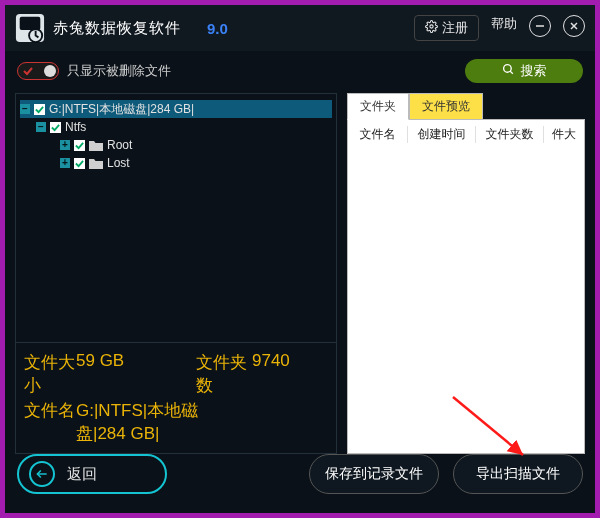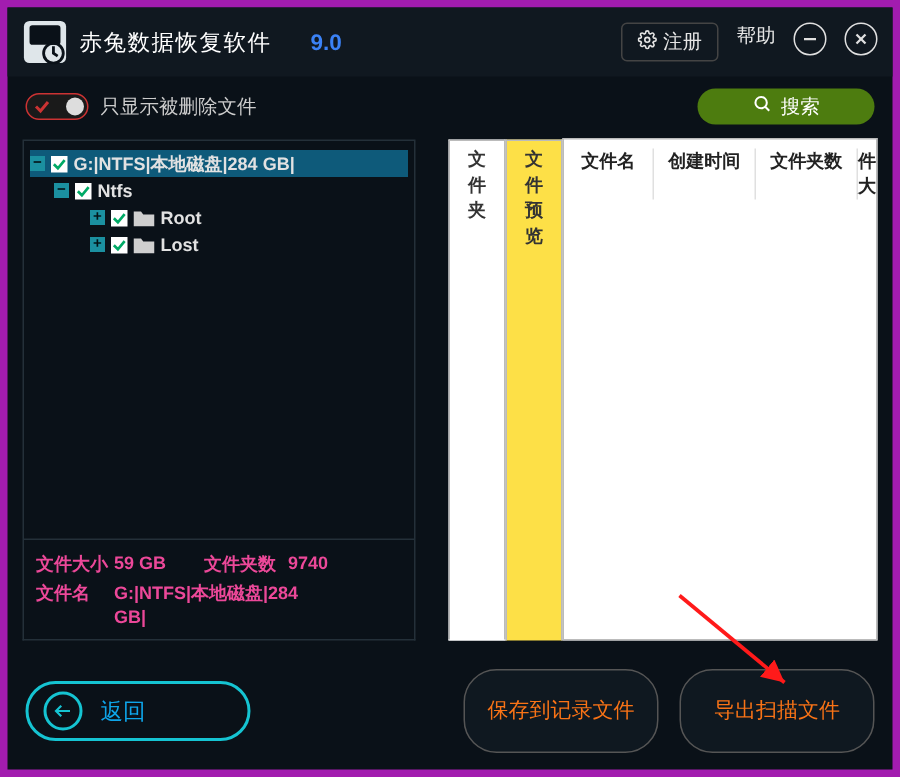--- a/index.html
+++ b/index.html
@@ -17,52 +17,52 @@
 
   
   .filter-row { display: flex; align-items: center; padding: 8px 12px 10px 12px; }
   .toggle { width: 42px; height: 18px; border: 1px solid #c33; border-radius: 10px; background: #1a1a1a; position: relative; margin-right: 8px; }
   .toggle svg { position:absolute; left:4px; top:2px; }
   .toggle-knob { position:absolute; right:2px; top:2px; width:12px; height:12px; border-radius:50%; background:#ddd; }
   .filter-label { color: #ccc; font-size: 13px; }
   .search-btn { margin-left: auto; width: 118px; height: 24px; background: #4d7c0f; border-radius: 12px; color: #fff; font-size: 13px; display:flex; align-items:center; justify-content:center; gap:6px; cursor:pointer; }
 
   
-  .main { display:flex; padding: 0 10px; gap: 22px; font-weight: bold; }
+  .main { display:flex; padding: 0 10px; gap: 10px; }
   .left-col { width: 322px; display:flex; flex-direction:column; }
   .tree-panel { flex:1; border:1px solid #243039; background:#0a1118; height:292px; padding:6px 4px; overflow:hidden; }
   .tree-item { display:flex; align-items:center; color:#e2e2e2; font-size:12px; height:18px; padding:2px 0; white-space:nowrap; }
   .tree-item.sel { background:#0e5a7a; }
   .expander { width:10px; height:10px; background:#1b90a0; color:#031316; font-size:10px; line-height:10px; text-align:center; margin-right:4px; font-weight:bold; cursor:pointer; }
   .expander.plus::before{ content:"+";} .expander.minus::before{content:"−";}
   .cb { width:11px; height:11px; background:#fff; margin-right:4px; display:flex; align-items:center; justify-content:center; }
   .cb svg{display:block;}
   .folder-ico { width:14px; height:12px; margin-right:4px; }
   .indent1{ padding-left:16px;} .indent2{ padding-left:40px;}
-  .stat-box { border:1px solid #243039; border-top:none; padding:6px 8px; font-size:12px; color:#ec4899; }
+  .stat-box { border:1px solid #243039; border-top:none; padding:6px 8px; font-size:17px; color:#eab308; }
   .stat-row{ display:flex; margin:2px 0;}
   .stat-lab{ width:52px;} .stat-val{} .stat-mid{ margin-left:auto; width:132px; display:flex; }
   .stat-mid .stat-lab{width:56px;}
 
-  .right-col{ flex:1; display:flex; flex-direction:row; }
+  .right-col{ flex:1; display:flex; flex-direction:column; }
   .tabs{ display:flex; }
   .tab{ padding:4px 12px; font-size:12px; background:#fde047; color:#333; border:1px solid #bbb; border-bottom:none; cursor:pointer; }
   .tab.active{ background:#fff; border-bottom:1px solid #fff; position:relative; z-index:1;}
   .file-panel{ background:#fff; height:335px; border:1px solid #bbb; margin-top:-1px; }
   .col-headers{ display:flex; font-size:12px; color:#222; padding:6px 0; }
   .col-h{ text-align:center; border-right:1px solid #e0e0e0;}
   .col-h:last-child{border-right:none;}
   .ch1{width:60px;} .ch2{width:68px;} .ch3{width:68px;} .ch4{flex:1;}
 
   
   .bottom{ position:absolute; left:0; right:0; bottom:0; height:78px; display:flex; align-items:center; padding:0 12px; gap:14px; }
-  .back-btn{ width:150px; height:40px; border:2px solid #15c4d2; border-radius:22px; color:#0ea5e9; display:flex; align-items:center; gap:12px; padding-left:10px; cursor:pointer; background:#0a1118;}
+  .back-btn{ width:150px; height:40px; border:2px solid #15c4d2; border-radius:22px; color:#e5e5e5; display:flex; align-items:center; gap:12px; padding-left:10px; cursor:pointer; background:#0a1118;}
   .back-arrow{ width:26px; height:26px; border:2px solid #15c4d2; border-radius:50%; display:flex; align-items:center; justify-content:center;}
   .spacer{flex:1;}
-  .act-btn{ width:130px; height:56px; border:1px solid #555; border-radius:22px; color:#f97316; font-size:14px; display:flex; align-items:center; justify-content:center; cursor:pointer; background:#0f1820;}
+  .act-btn{ width:130px; height:40px; border:1px solid #555; border-radius:22px; color:#ffffff; font-size:14px; display:flex; align-items:center; justify-content:center; cursor:pointer; background:#0f1820;}
 
   .arrow-annot{ position:absolute; pointer-events:none; }
 </style>
 </head>
 <body>
 
 <div class="window">
 
   <div class="title-bar">
     <span class="app-icon">

